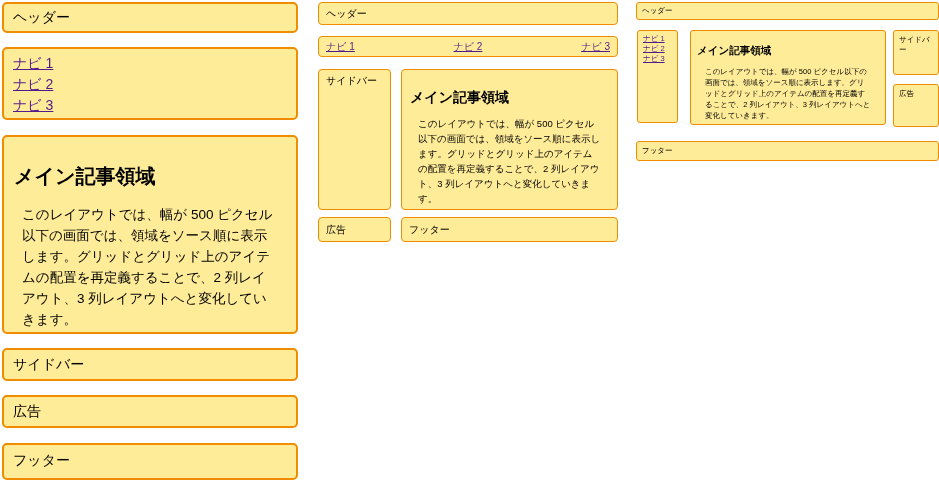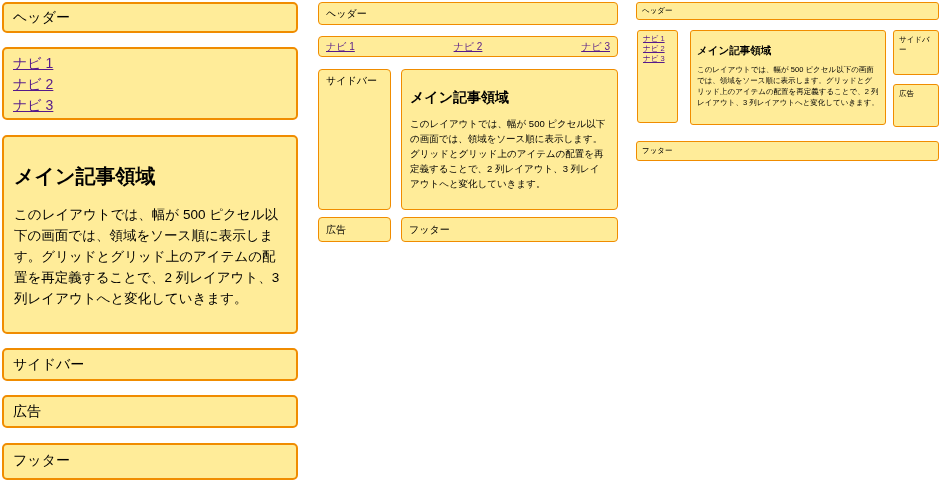--- a/index.html
+++ b/index.html
@@ -19,21 +19,21 @@
     border: 2px solid var(--box-border, #f08c00);
     border-radius: 5px;
     overflow: hidden;
   }
   a.navlink {
     color: var(--link, #551a8b);
     text-decoration: underline;
     cursor: pointer;
   }
   h1 { font-weight: bold; font-family: Liberation Serif, serif; }
-  p { margin: 0; }
+  p { margin: 8px; }
 
   
   .p1-header  { left: 2px; top: 2px;   width: 296px; height: 31px;  padding: 5px 9px;  font-size: 14px; }
   .p1-nav     { left: 2px; top: 47px;  width: 296px; height: 73px;  padding: 4px 9px;  font-size: 14px; }
   .p1-nav a   { display: block; line-height: 21px; }
   .p1-main    { left: 2px; top: 135px; width: 296px; height: 199px; padding: 0 10px;   font-size: 13.5px; }
   .p1-main h1 { font-size: 20px; margin: 26px 0 14px; }
   .p1-main p  { line-height: 21px; }
   .p1-sidebar { left: 2px; top: 348px; width: 296px; height: 33px;  padding: 6px 9px;  font-size: 14px; }
   .p1-ad      { left: 2px; top: 395px; width: 296px; height: 33px;  padding: 6px 9px;  font-size: 14px; }

